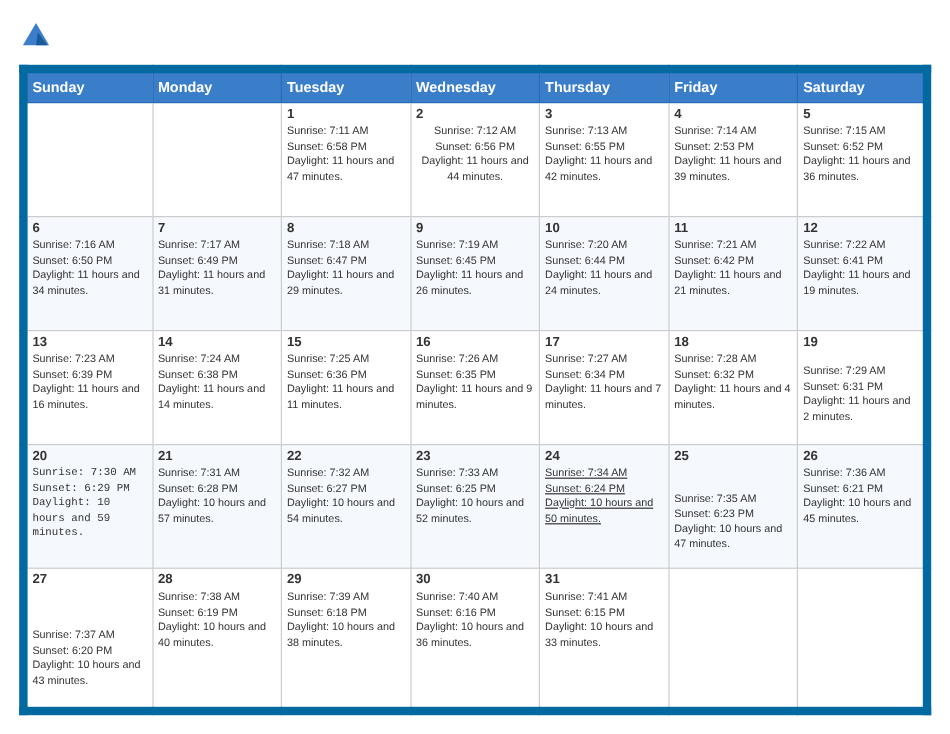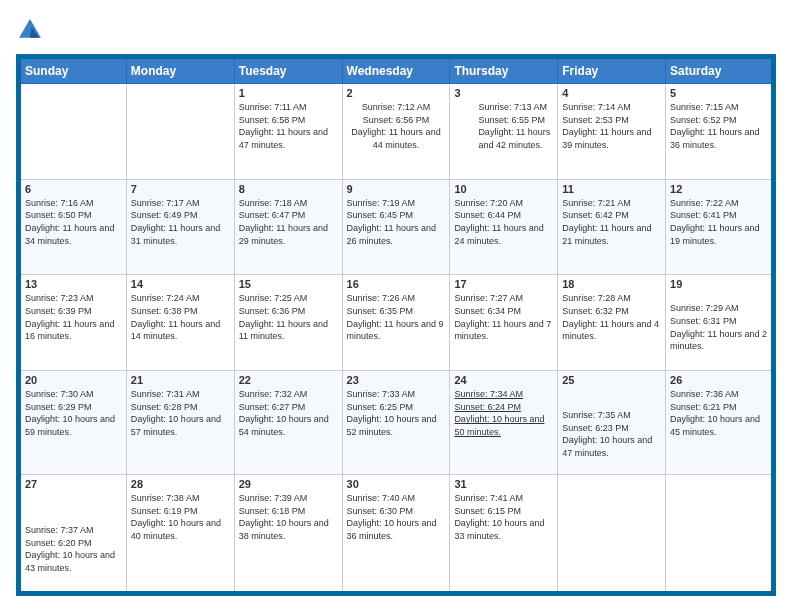--- a/index.html
+++ b/index.html
@@ -47,21 +47,21 @@
     .main-title {
       font-size: 28px;
       font-weight: normal;
       color: #333;
     }
     .subtitle {
       font-size: 13px;
       color: #555;
     }
     .calendar {
-      border: 5px solid #0369a1;
+      border: 7px solid #0369a1;
       border-collapse: collapse;
       width: 100%;
       flex: 1;
       table-layout: fixed;
     }
     .calendar th {
       background-color: #3a7dc9;
       color: #fff;
       font-size: 12px;
       font-weight: bold;
@@ -140,21 +140,21 @@
 Daylight: 11 hours and 47 minutes.</div>
           </td>
           <td>
             <span class="day-num">2</span>
             <div class="cell-text" style="white-space: pre-line; text-align: center;">Sunrise: 7:12 AM
 Sunset: 6:56 PM
 Daylight: 11 hours and 44 minutes.</div>
           </td>
           <td>
             <span class="day-num">3</span>
-            <div class="cell-text" style="white-space: pre-line; margin-left: 24px;">Sunrise: 7:13 AM
+            <div class="cell-text" style="white-space: pre-line;">Sunrise: 7:13 AM
 Sunset: 6:55 PM
 Daylight: 11 hours and 42 minutes.</div>
           </td>
           <td>
             <span class="day-num">4</span>
             <div class="cell-text" style="white-space: pre-line;">Sunrise: 7:14 AM
 Sunset: 2:53 PM
 Daylight: 11 hours and 39 minutes.</div>
           </td>
           <td>
@@ -248,21 +248,21 @@
           <td>
             <span class="day-num">19</span>
             <div class="cell-text" style="white-space: pre-line; margin-top: 12px;">Sunrise: 7:29 AM
 Sunset: 6:31 PM
 Daylight: 11 hours and 2 minutes.</div>
           </td>
         </tr>
         <tr>
           <td>
             <span class="day-num">20</span>
-            <div class="cell-text" style="white-space: pre-line;">Sunrise: 7:30 AM
+            <div class="cell-text" style="white-space: pre-line; font-family: Liberation Mono, monospace;">Sunrise: 7:30 AM
 Sunset: 6:29 PM
 Daylight: 10 hours and 59 minutes.</div>
           </td>
           <td>
             <span class="day-num">21</span>
             <div class="cell-text" style="white-space: pre-line;">Sunrise: 7:31 AM
 Sunset: 6:28 PM
 Daylight: 10 hours and 57 minutes.</div>
           </td>
           <td>
@@ -311,21 +311,21 @@
           </td>
           <td>
             <span class="day-num">29</span>
             <div class="cell-text" style="white-space: pre-line;">Sunrise: 7:39 AM
 Sunset: 6:18 PM
 Daylight: 10 hours and 38 minutes.</div>
           </td>
           <td>
             <span class="day-num">30</span>
             <div class="cell-text" style="white-space: pre-line;">Sunrise: 7:40 AM
-Sunset: 6:30 PM
+Sunset: 6:16 PM
 Daylight: 10 hours and 36 minutes.</div>
           </td>
           <td>
             <span class="day-num">31</span>
             <div class="cell-text" style="white-space: pre-line;">Sunrise: 7:41 AM
 Sunset: 6:15 PM
 Daylight: 10 hours and 33 minutes.</div>
           </td>
           <td class="empty-cell"></td>
           <td class="empty-cell"></td>

